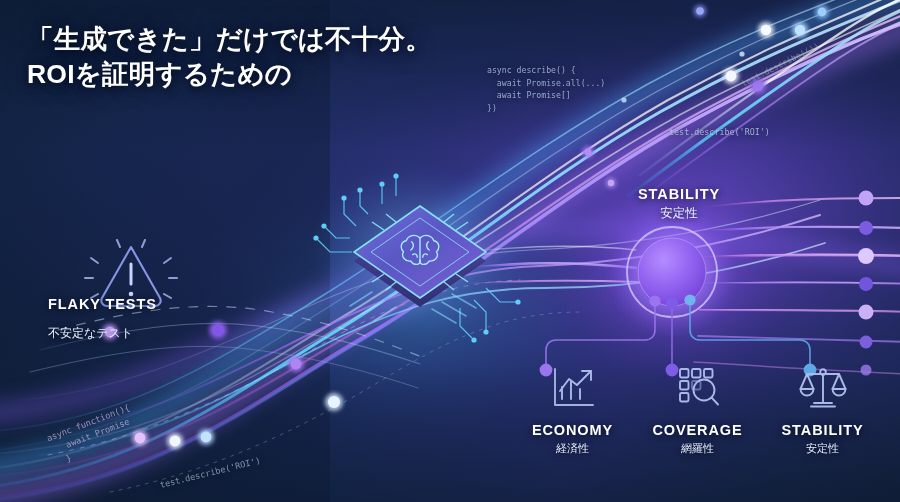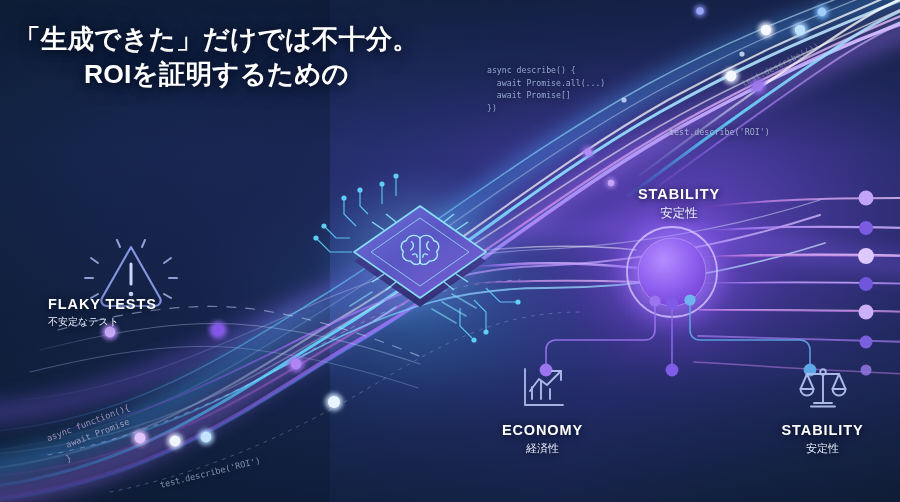--- a/index.html
+++ b/index.html
@@ -14,59 +14,58 @@
     overflow:hidden;
     background:
       radial-gradient(120% 95% at 72% 42%, rgba(92,58,186,.55) 0%, rgba(52,40,130,.32) 34%, rgba(18,38,74,0) 66%),
       radial-gradient(70% 70% at 20% 18%, rgba(30,58,110,.75) 0%, rgba(16,32,62,0) 70%),
       linear-gradient(118deg,#0f1f3a 0%,#14284a 26%,#1b2f60 52%,#22306a 70%,#182a52 88%,#152545 100%);
   }
   .svglayer{position:absolute;left:0;top:0;width:900px;height:502px;}
 
   
   #headline{
-    position:absolute;left:14px;top:22px;
+    position:absolute;left:27px;top:22px;
     z-index:40;
     color:#ffffff;
     font-weight:700;
     font-size:26.5px;
     line-height:34.5px;
     letter-spacing:.2px;
     text-shadow:0 2px 10px rgba(2,8,22,.88),0 0 22px rgba(10,20,48,.75);
-    text-align:center;
   }
   #headline .hl{display:block;white-space:nowrap;}
 
   
   .cap-en{
     font-weight:700;
     color:#ffffff;
     letter-spacing:.9px;
     text-shadow:0 1px 7px rgba(3,10,26,.9);
   }
   .cap-jp{
     color:#eaf0ff;
     text-shadow:0 1px 7px rgba(3,10,26,.9);
   }
 
   #flaky{
     position:absolute;left:48px;top:296px;width:166px;text-align:left;z-index:38;
   }
   #flaky .cap-en{font-size:14.5px;}
-  #flaky .cap-jp{font-size:10px;margin-top:3px;}
+  #flaky .cap-jp{font-size:12px;margin-top:13px;}
 
   #hub-label{
     position:absolute;left:589px;top:186px;width:180px;text-align:center;z-index:38;
   }
   #hub-label .cap-en{font-size:14.5px;}
   #hub-label .cap-jp{font-size:12.5px;margin-top:3px;}
 
   #metrics{
     position:absolute;left:480px;top:360px;width:405px;height:110px;
-    display:flex;justify-content:space-between;z-index:38;
+    display:flex;justify-content:flex-end;z-index:38;
   }
   .metric{width:125px;text-align:center;}
   .metric .ico{height:56px;display:flex;align-items:center;justify-content:center;}
   .metric .cap-en{font-size:14.5px;display:block;margin-top:6px;}
   .metric .cap-jp{font-size:11px;display:block;margin-top:3px;}
 
   
   .code{
     position:absolute;z-index:30;
     font-family:"DejaVu Sans Mono","Liberation Mono",monospace;
@@ -427,20 +426,36 @@
             <path d="M22,34 L22,16"></path>
             <path d="M31,34 L31,24"></path>
           <path d="M11,26 L20,14 L28,20 L42,6"></path>
           <path d="M33,6 L42,6 L42,15"></path>
         </svg>
       </div>
       <span class="cap-en">ECONOMY</span>
       <span class="cap-jp">経済性</span>
     </div>
 
+    <div class="metric">
+      <div class="ico">
+        <svg width="48" height="46" viewBox="0 0 48 46" fill="none" stroke="#aab9e8" stroke-width="1.9" stroke-linecap="round" stroke-linejoin="round">
+          <rect x="6" y="4" width="8.5" height="8.5" rx="1.4"></rect>
+          <rect x="18" y="4" width="8.5" height="8.5" rx="1.4"></rect>
+          <rect x="30" y="4" width="8.5" height="8.5" rx="1.4"></rect>
+          <rect x="6" y="16" width="8.5" height="8.5" rx="1.4"></rect>
+          <rect x="18" y="16" width="8.5" height="8.5" rx="1.4" opacity=".5"></rect>
+          <rect x="6" y="28" width="8.5" height="8.5" rx="1.4"></rect>
+          <circle cx="30" cy="25" r="10.5"></circle>
+          <path d="M37.6,32.6 L44,39.5"></path>
+        </svg>
+      </div>
+      <span class="cap-en">COVERAGE</span>
+      <span class="cap-jp">網羅性</span>
+    </div>
 
     <div class="metric">
       <div class="ico">
         <svg width="48" height="46" viewBox="0 0 48 46" fill="none" stroke="#aab9e8" stroke-width="1.9" stroke-linecap="round" stroke-linejoin="round">
           <circle cx="24" cy="7" r="2.8"></circle>
           <path d="M24,10 L24,38"></path>
           <path d="M8,9 L40,9"></path>
           <path d="M8,9 L1.5,24 L14.5,24 Z"></path>
           <path d="M40,9 L33.5,24 L46.5,24 Z"></path>
           <path d="M1.5,24 A6.5,6.5 0 0 0 14.5,24"></path>

